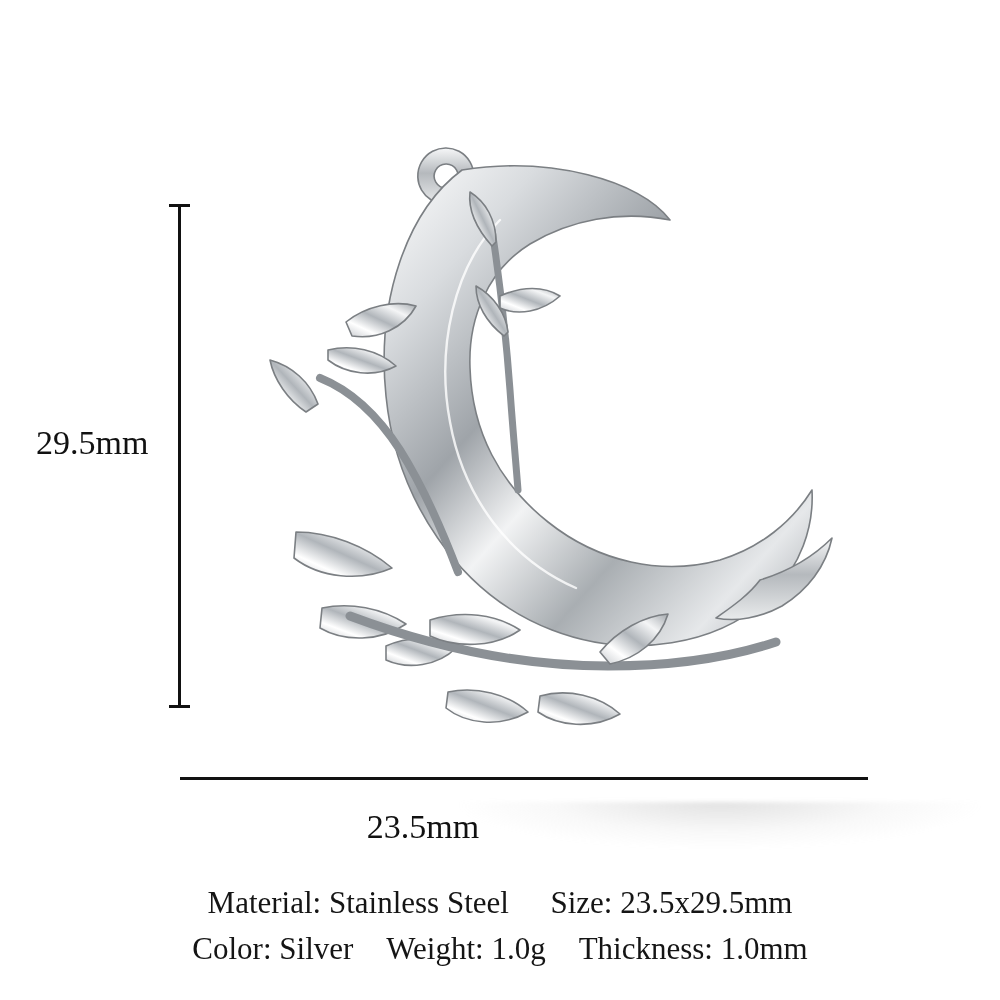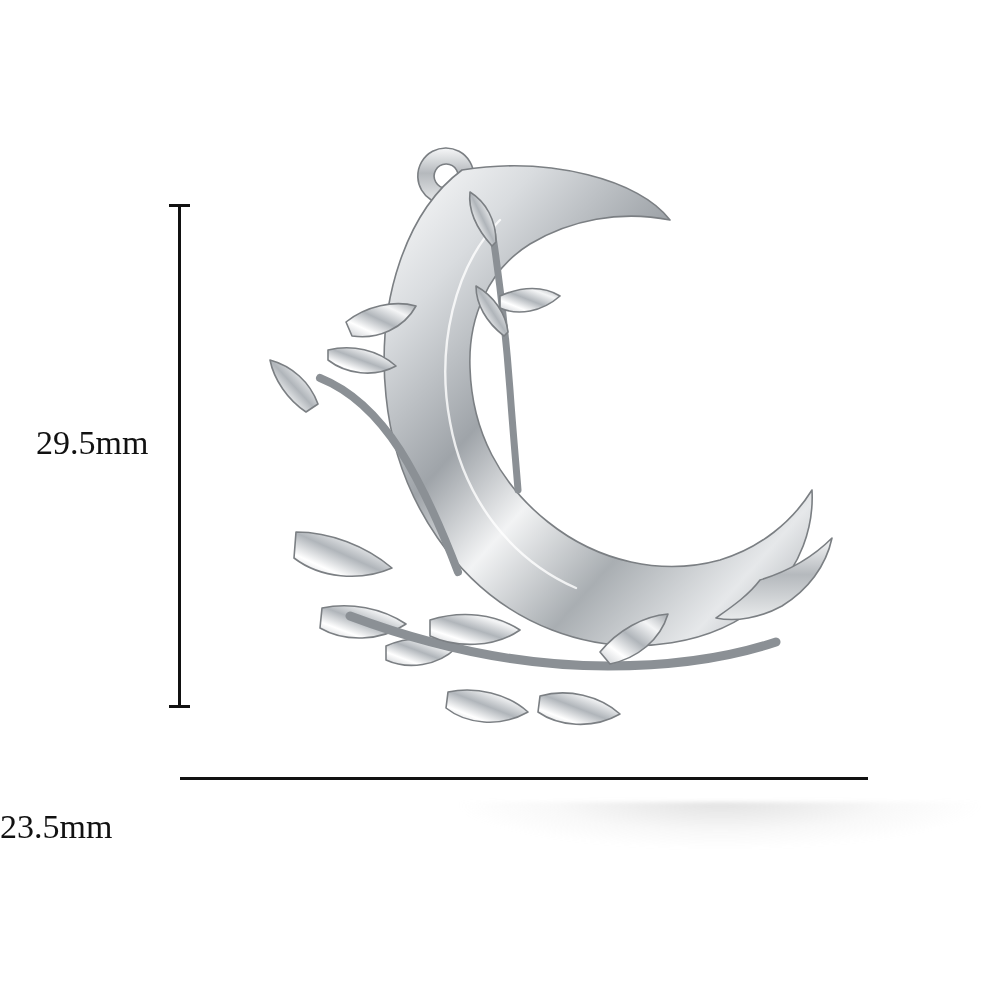--- a/index.html
+++ b/index.html
@@ -71,20 +71,21 @@
     white-space: nowrap;
   }
   .dim-label.height {
     left: 36px;
     top: 424px;
   }
   .dim-label.width {
     left: 0;
     top: 808px;
     width: 846px;
+    text-align: center;
   }
 
   
   .specs {
     position: absolute;
     left: 0;
     top: 880px;
     width: 1000px;
     text-align: center;
   }
@@ -243,14 +244,28 @@
     </svg>
     <div class="reflection"></div>
   </div>
 
   <div class="dim-vline"></div>
   <div class="dim-hline"></div>
 
   <div class="dim-label height">29.5mm</div>
   <div class="dim-label width">23.5mm</div>
 
+  <div class="specs">
+    <div class="spec-line">
+      <span class="spec-item">Material: Stainless Steel</span>
+      <span class="spec-gap"></span>
+      <span class="spec-item">Size: 23.5x29.5mm</span>
+    </div>
+    <div class="spec-line">
+      <span class="spec-item">Color: Silver</span>
+      <span class="spec-gap sm"></span>
+      <span class="spec-item">Weight: 1.0g</span>
+      <span class="spec-gap sm"></span>
+      <span class="spec-item">Thickness: 1.0mm</span>
+    </div>
+  </div>
 
 </div>
 
 </body></html>

